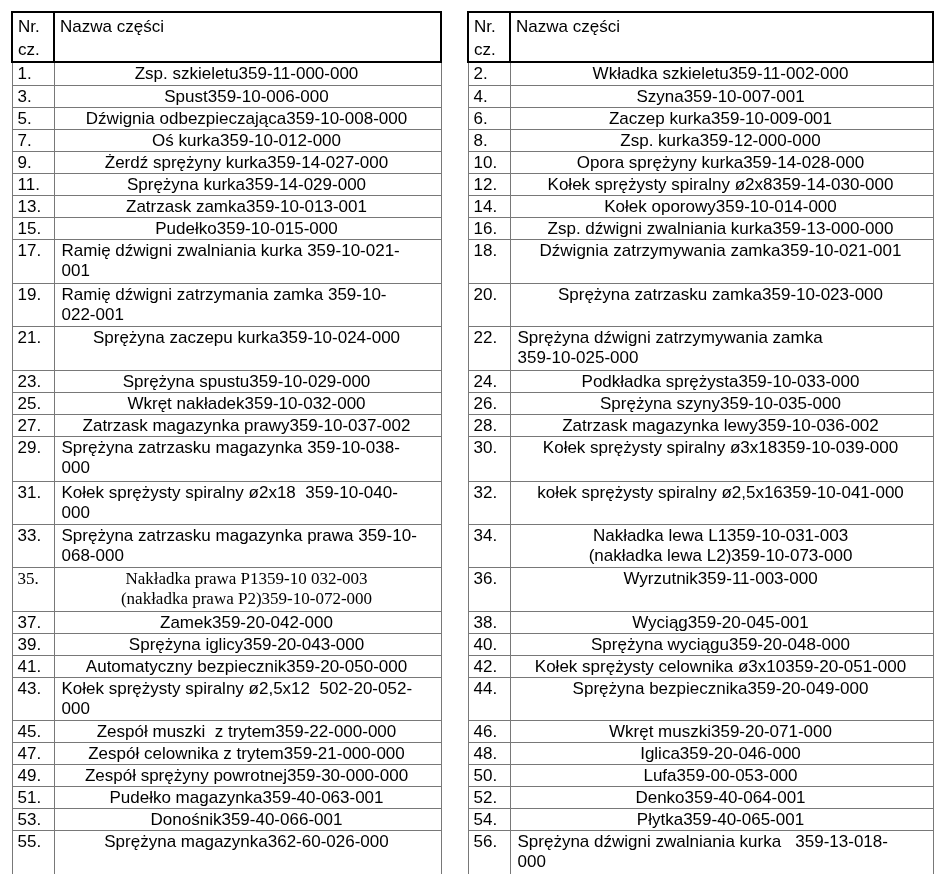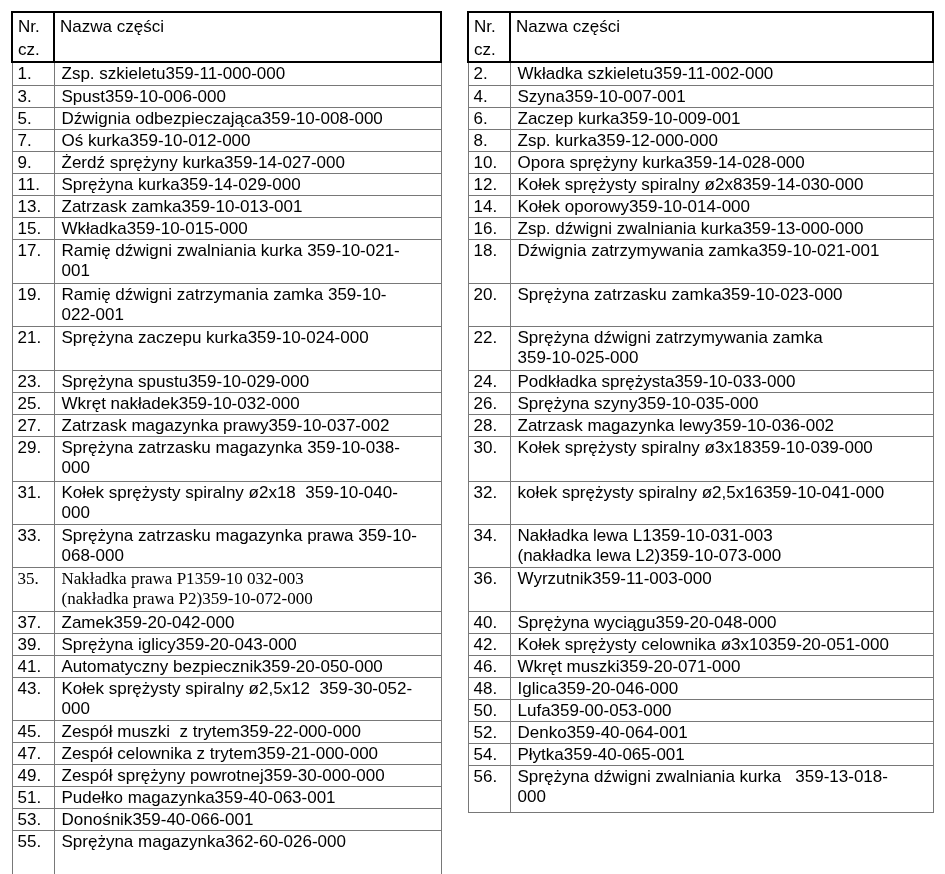--- a/index.html
+++ b/index.html
@@ -31,21 +31,21 @@
     font-size: 17px;
   }
   td {
     border: 1px solid #787878;
     vertical-align: top;
     padding: 1px 3px 0 5px;
     line-height: 20px;
   }
   td.name-cell { padding-left: 7px; padding-right: 4px; }
   tbody tr { overflow: hidden; }
-  .nn { display: flex; justify-content: flex-start; }
+  .nn { display: flex; justify-content: center; }
   .nn .pname { white-space: pre-wrap; }
   .nn .pnum  { white-space: nowrap; padding-right: 5px; }
   .line { white-space: pre-wrap; }
   .hdr-nr-line { line-height: 23px; }
 </style>
 </head>
 <body>
 
 <div class="page">
 
@@ -126,21 +126,21 @@
             <div class="nn">
               <span class="pname">Zatrzask zamka</span>
               <span class="pnum">359-10-013-001</span>
             </div>
           </td>
         </tr>
         <tr style="height: 22px;">
           <td class="nr-cell">15.</td>
           <td class="name-cell">
             <div class="nn">
-              <span class="pname">Wkładka</span>
+              <span class="pname">Pudełko</span>
               <span class="pnum">359-10-015-000</span>
             </div>
           </td>
         </tr>
         <tr style="height: 44px;">
           <td class="nr-cell">17.</td>
           <td class="name-cell">
             <div class="line">Ramię dźwigni zwalniania kurka 359-10-021-</div>
             <div class="line">001</div>
           </td>
@@ -245,21 +245,21 @@
           <td class="name-cell">
             <div class="nn">
               <span class="pname">Automatyczny bezpiecznik</span>
               <span class="pnum">359-20-050-000</span>
             </div>
           </td>
         </tr>
         <tr style="height: 43px;">
           <td class="nr-cell">43.</td>
           <td class="name-cell">
-            <div class="line">Kołek sprężysty spiralny ø2,5x12  359-30-052-</div>
+            <div class="line">Kołek sprężysty spiralny ø2,5x12  502-20-052-</div>
             <div class="line">000</div>
           </td>
         </tr>
         <tr style="height: 22px;">
           <td class="nr-cell">45.</td>
           <td class="name-cell">
             <div class="nn">
               <span class="pname">Zespół muszki  z trytem</span>
               <span class="pnum">359-22-000-000</span>
             </div>
@@ -488,34 +488,52 @@
         <tr style="height: 44px;">
           <td class="nr-cell">36.</td>
           <td class="name-cell">
             <div class="nn">
               <span class="pname">Wyrzutnik</span>
               <span class="pnum">359-11-003-000</span>
             </div>
           </td>
         </tr>
         <tr style="height: 22px;">
+          <td class="nr-cell">38.</td>
+          <td class="name-cell">
+            <div class="nn">
+              <span class="pname">Wyciąg</span>
+              <span class="pnum">359-20-045-001</span>
+            </div>
+          </td>
+        </tr>
+        <tr style="height: 22px;">
           <td class="nr-cell">40.</td>
           <td class="name-cell">
             <div class="nn">
               <span class="pname">Sprężyna wyciągu</span>
               <span class="pnum">359-20-048-000</span>
             </div>
           </td>
         </tr>
         <tr style="height: 22px;">
           <td class="nr-cell">42.</td>
           <td class="name-cell">
             <div class="nn">
               <span class="pname">Kołek sprężysty celownika ø3x10</span>
               <span class="pnum">359-20-051-000</span>
+            </div>
+          </td>
+        </tr>
+        <tr style="height: 43px;">
+          <td class="nr-cell">44.</td>
+          <td class="name-cell">
+            <div class="nn">
+              <span class="pname">Sprężyna bezpiecznika</span>
+              <span class="pnum">359-20-049-000</span>
             </div>
           </td>
         </tr>
         <tr style="height: 22px;">
           <td class="nr-cell">46.</td>
           <td class="name-cell">
             <div class="nn">
               <span class="pname">Wkręt muszki</span>
               <span class="pnum">359-20-071-000</span>
             </div>

